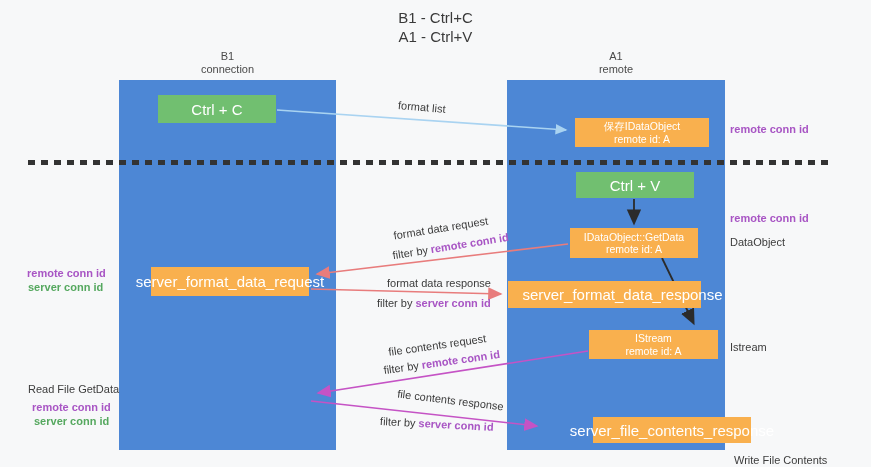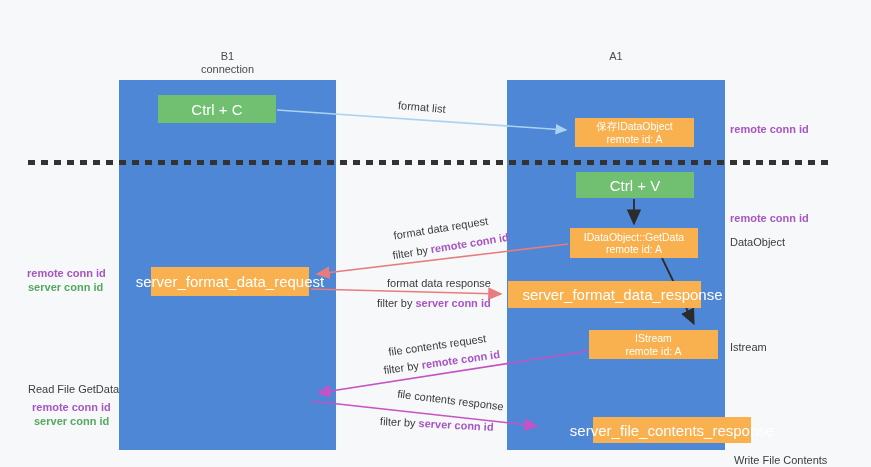--- a/index.html
+++ b/index.html
@@ -26,21 +26,21 @@
     background:repeating-linear-gradient(90deg,#333 0 7px,transparent 7px 13px);
   }
   .box {
     display:flex; flex-direction:column; align-items:center; justify-content:center;
     color:#fff; font-size:15px; line-height:13px; text-align:center; white-space:nowrap;
   }
   .box.small { font-size:10.5px; line-height:12.5px; }
   .green  { background:#71bf70; }
   .orange { background:#f9b04e; }
   #box-ctrl-c      { left:158px; top:95px;  width:118px; height:28px; }
-  #box-save        { left:575px; top:118px; width:119px; height:29px; }
+  #box-save        { left:575px; top:118px; width:134px; height:29px; }
   #box-ctrl-v      { left:576px; top:172px; width:118px; height:26px; }
   #box-getdata     { left:570px; top:228px; width:128px; height:30px; }
   #box-format-req  { left:151px; top:267px; width:158px; height:29px; }
   #box-format-resp { left:508px; top:281px; width:157px; height:27px;padding-left:36px; }
   #box-istream     { left:589px; top:330px; width:129px; height:29px; }
   #box-file-req    { left:150px; top:383px; width:159px; height:27px; }
   #box-file-resp   { left:545px; top:417px; width:158px; height:26px;margin-left:48px; }
   .lbl { font-size:11px; color:#3c3c3c; white-space:nowrap; }
   .purple  { color:#a855c4; font-weight:bold; }
   .greentx { color:#55a85f; font-weight:bold; }
@@ -65,27 +65,32 @@
   #lbl-l-read      { left:28px;  top:383px; }
   #lbl-l-remote2   { left:32px;  top:401px; }
   #lbl-l-server2   { left:34px;  top:415px; }
   #arrows { left:0; top:0; pointer-events:none; }
 </style>
 </head>
 <body>
 
 <div id="canvas">
 
+  <div class="abs title">
+    <div>B1 - Ctrl+C</div>
+    <div>A1 - Ctrl+V</div>
+  </div>
 
   <div class="abs col-header" id="hdr-b1">
     <div>B1</div>
     <div>connection</div>
   </div>
   <div class="abs col-header" id="hdr-a1">
     <div>A1</div>
+    <div>remote</div>
   </div>
 
   <div class="abs column" id="col-b1"></div>
   <div class="abs column" id="col-a1"></div>
 
   <div class="abs" id="divider"></div>
 
   <svg id="arrows" class="abs" width="871" height="467" viewBox="0 0 871 467">
     <defs>
       <marker id="m-blue" markerWidth="9" markerHeight="8" refX="7" refY="3.5" orient="auto">

